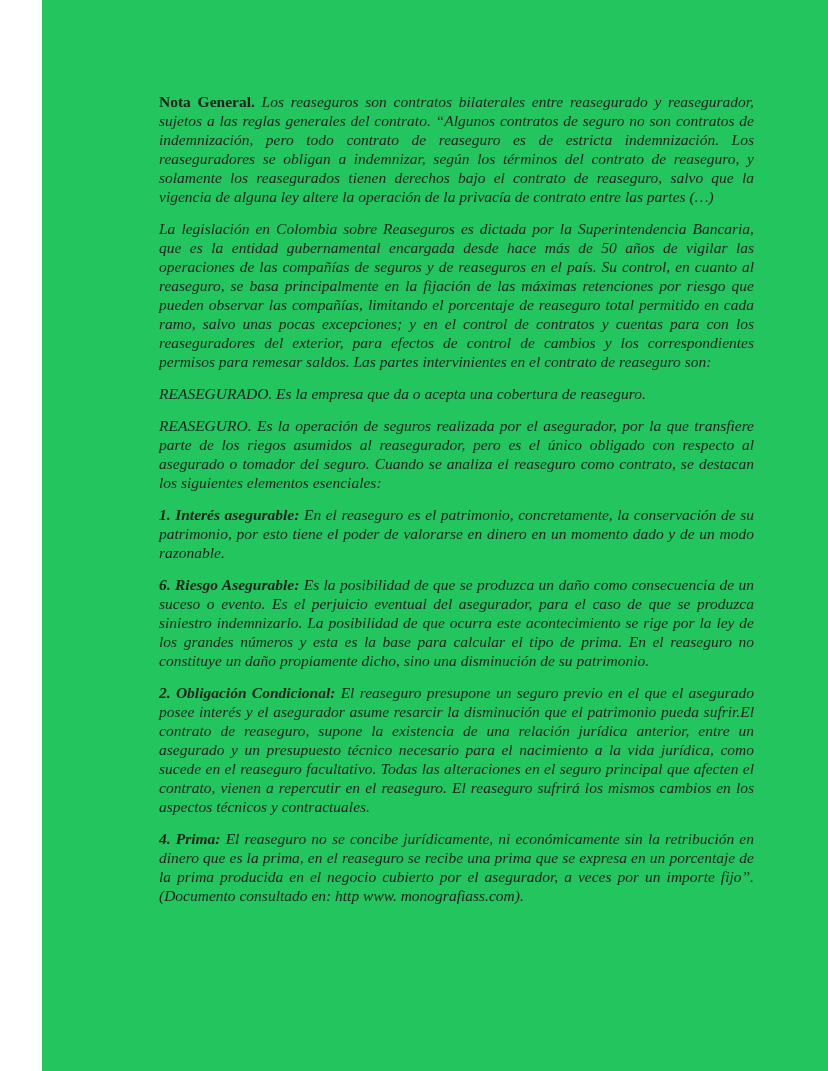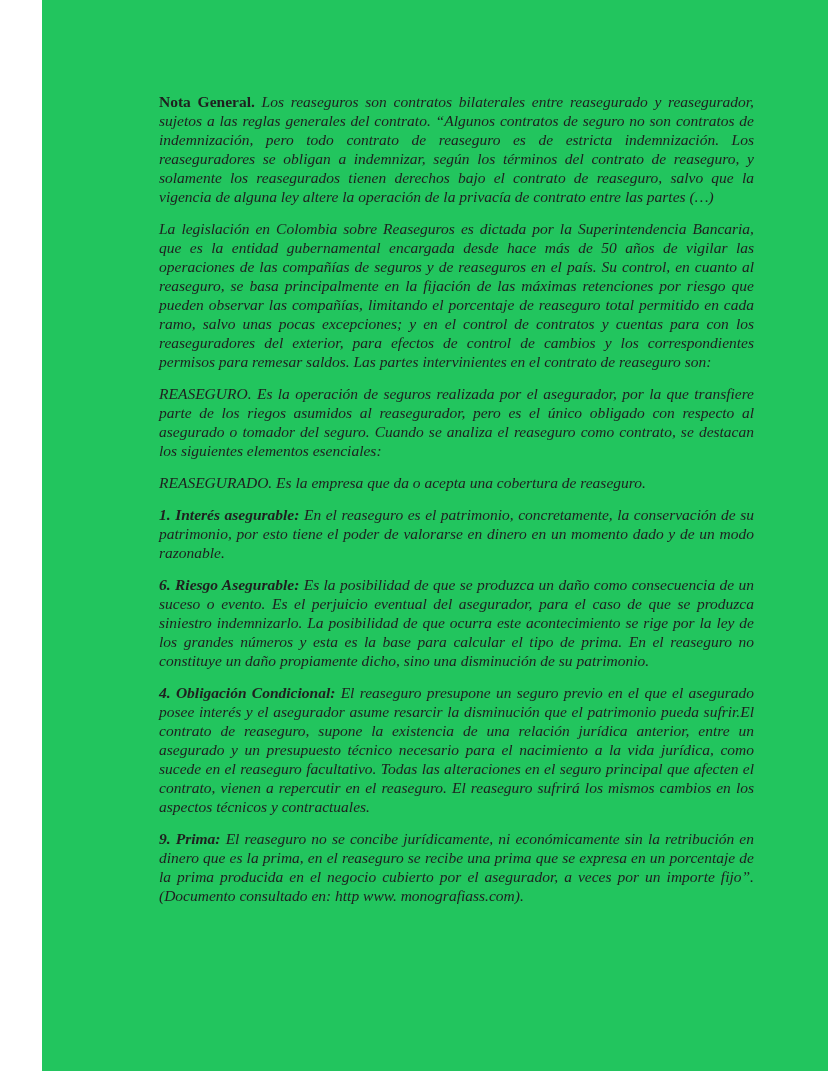--- a/index.html
+++ b/index.html
@@ -59,42 +59,42 @@
     </p>
 
     <p class="para">
       
       <span class="body-text">La legislación en Colombia sobre Reaseguros es dictada por la Superintendencia Bancaria, que es la entidad gubernamental encargada desde hace más de 50 años de vigilar las operaciones de las compañías de seguros y de reaseguros en el país. Su control, en cuanto al reaseguro, se basa principalmente en la fijación de las máximas retenciones por riesgo que pueden observar las compañías, limitando el porcentaje de reaseguro total permitido en cada ramo, salvo unas pocas excepciones; y en el control de contratos y cuentas para con los reaseguradores del exterior, para efectos de control de cambios y los correspondientes permisos para remesar saldos. Las partes intervinientes en el contrato de reaseguro son:</span>
     </p>
 
 
     <p class="para">
       
-      <span class="body-text">REASEGURO. Es la operación de seguros realizada por el asegurador, por la que transfiere parte de los riegos asumidos al reasegurador, pero es el único obligado con respecto al asegurado o tomador del seguro. Cuando se analiza el reaseguro como contrato, se destacan los siguientes elementos esenciales:</span>
+      <span class="body-text">REASEGURADO. Es la empresa que da o acepta una cobertura de reaseguro.</span>
     </p>
 
     <p class="para">
       
-      <span class="body-text">REASEGURADO. Es la empresa que da o acepta una cobertura de reaseguro.</span>
+      <span class="body-text">REASEGURO. Es la operación de seguros realizada por el asegurador, por la que transfiere parte de los riegos asumidos al reasegurador, pero es el único obligado con respecto al asegurado o tomador del seguro. Cuando se analiza el reaseguro como contrato, se destacan los siguientes elementos esenciales:</span>
     </p>
 
     <p class="para">
       <span class="lead">1. Interés asegurable:</span>
       <span class="body-text">En el reaseguro es el patrimonio, concretamente, la conservación de su patrimonio, por esto tiene el poder de valorarse en dinero en un momento dado y de un modo razonable.</span>
     </p>
 
     <p class="para">
       <span class="lead">6. Riesgo Asegurable:</span>
       <span class="body-text">Es la posibilidad de que se produzca un daño como consecuencia de un suceso o evento. Es el perjuicio eventual del asegurador, para el caso de que se produzca siniestro indemnizarlo. La posibilidad de que ocurra este acontecimiento se rige por la ley de los grandes números y esta es la base para calcular el tipo de prima. En el reaseguro no constituye un daño propiamente dicho, sino una disminución de su patrimonio.</span>
     </p>
 
     <p class="para">
-      <span class="lead">4. Obligación Condicional:</span>
+      <span class="lead">2. Obligación Condicional:</span>
       <span class="body-text">El reaseguro presupone un seguro previo en el que el asegurado posee interés y el asegurador asume resarcir la disminución que el patrimonio pueda sufrir.El contrato de reaseguro, supone la existencia de una relación jurídica anterior, entre un asegurado y un presupuesto técnico necesario para el nacimiento a la vida jurídica, como sucede en el reaseguro facultativo. Todas las alteraciones en el seguro principal que afecten el contrato, vienen a repercutir en el reaseguro. El reaseguro sufrirá los mismos cambios en los aspectos técnicos y contractuales.</span>
     </p>
 
     <p class="para">
-      <span class="lead">9. Prima:</span>
+      <span class="lead">4. Prima:</span>
       <span class="body-text">El reaseguro no se concibe jurídicamente, ni económicamente sin la retribución en dinero que es la prima, en el reaseguro se recibe una prima que se expresa en un porcentaje de la prima producida en el negocio cubierto por el asegurador, a veces por un importe fijo”. (Documento consultado en: http www. monografiass.com).</span>
     </p>
 
   </div>
 </div>
 
 </body></html>

